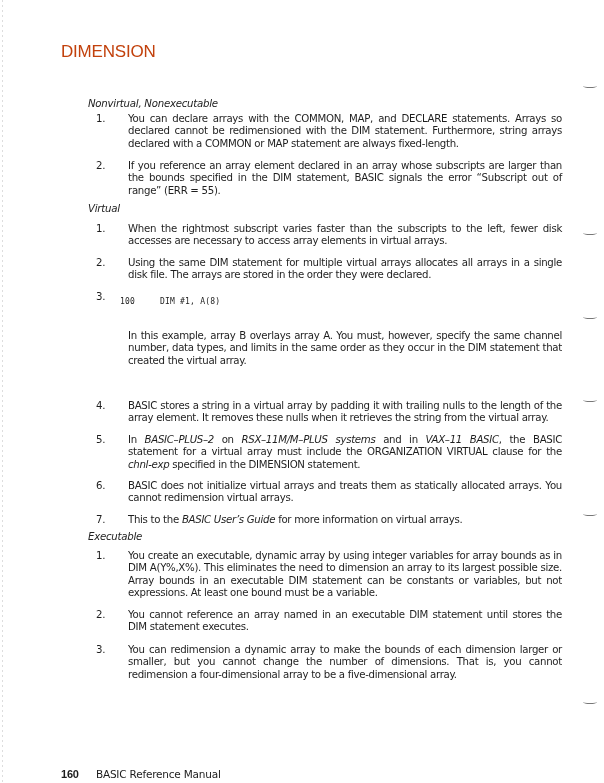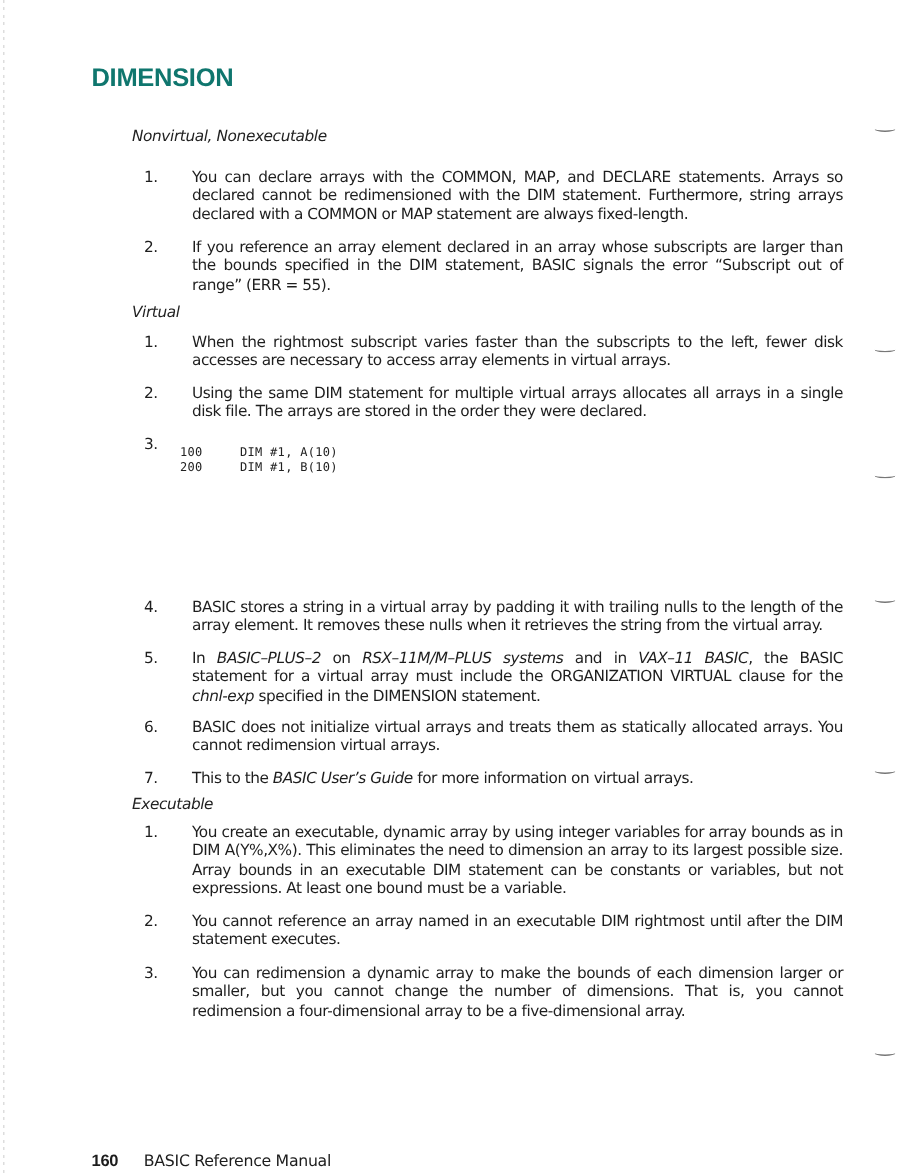--- a/index.html
+++ b/index.html
@@ -2,22 +2,22 @@
 <html><head>
   <meta charset="utf-8">
   <style>
     html, body { margin: 0; padding: 0; }
     body {
       width: 604px; height: 783px; background: #ffffff; position: relative; overflow: hidden;
       font-family: "DejaVu Sans", sans-serif; color: #1c1c1c;
     }
     .page-title {
       position: absolute; left: 61px; top: 42px;
-      font-family: "Liberation Sans", sans-serif; font-weight: bold; font-size: 17px; letter-spacing: -0.2px;
-      color: #0f766e;
+      font-family: "Liberation Sans", sans-serif; font-weight: normal; font-size: 17px; letter-spacing: -0.2px;
+      color: #c2410c;
     }
     .section-heading {
       position: absolute; left: 88px;
       font-style: italic; font-size: 10.2px; color: #222;
       font-family: "DejaVu Sans", sans-serif;
       letter-spacing: -0.25px;
     }
     .item {
       position: absolute; left: 96px; width: 466px;
       font-size: 10.2px; line-height: 12.3px; letter-spacing: -0.3px;
@@ -46,21 +46,21 @@
       background: repeating-linear-gradient(#ddd 0 2px, transparent 2px 5px);
     }
   </style>
 </head>
 <body>
 
 <div class="scan-edge"></div>
 
 <div class="page-title">DIMENSION</div>
 
-<div class="section-heading" style="top:86px;">Nonvirtual, Nonexecutable</div>
+<div class="section-heading" style="top:98px;">Nonvirtual, Nonexecutable</div>
 
 <div class="item" style="top:113px;">
   <span class="num">1.</span>
   <div class="text">You can declare arrays with the COMMON, MAP, and DECLARE statements. Arrays so declared cannot be redimensioned with the DIM statement. Furthermore, string arrays declared with a COMMON or MAP statement are always fixed-length.</div>
 </div>
 <div class="item" style="top:160px;">
   <span class="num">2.</span>
   <div class="text">If you reference an array element declared in an array whose subscripts are larger than the bounds specified in the DIM statement, BASIC signals the error “Subscript out of range” (ERR = 55).</div>
 </div>
 
@@ -72,27 +72,24 @@
 </div>
 <div class="item" style="top:257px;">
   <span class="num">2.</span>
   <div class="text">Using the same DIM statement for multiple virtual arrays allocates all arrays in a single disk file. The arrays are stored in the order they were declared.</div>
 </div>
 <div class="item" style="top:291px;">
   <span class="num">3.</span>
   <div class="code">
     <div class="code-line">
       <span class="ln">100</span>
-      <span>DIM #1, A(10)</span>
-    </div>
-    <div class="code-line">
-      <span class="ln">200</span>
-      <span>DIM #1, B(10)</span>
+      <span>DIM #1, A(8)</span>
     </div>
   </div>
+  <div class="text">In this example, array B overlays array A. You must, however, specify the same channel number, data types, and limits in the same order as they occur in the DIM statement that created the virtual array.</div>
 </div>
 <div class="item" style="top:400px;">
   <span class="num">4.</span>
   <div class="text">BASIC stores a string in a virtual array by padding it with trailing nulls to the length of the array element. It removes these nulls when it retrieves the string from the virtual array.</div>
 </div>
 <div class="item" style="top:434px;">
   <span class="num">5.</span>
   <div class="text"><span>In </span><em>BASIC–PLUS–2</em><span> on </span><em>RSX–11M/M–PLUS systems</em><span> and in </span><em>VAX–11 BASIC</em><span>, the BASIC statement for a virtual array must include the ORGANIZATION VIRTUAL clause for the </span><em>chnl-exp</em><span> specified in the DIMENSION statement.</span></div>
 </div>
 <div class="item" style="top:480px;">
@@ -105,21 +102,21 @@
 </div>
 
 <div class="section-heading" style="top:531px;">Executable</div>
 
 <div class="item" style="top:550px;">
   <span class="num">1.</span>
   <div class="text">You create an executable, dynamic array by using integer variables for array bounds as in DIM A(Y%,X%). This eliminates the need to dimension an array to its largest possible size. Array bounds in an executable DIM statement can be constants or variables, but not expressions. At least one bound must be a variable.</div>
 </div>
 <div class="item" style="top:609px;">
   <span class="num">2.</span>
-  <div class="text">You cannot reference an array named in an executable DIM rightmost until after the DIM statement executes.</div>
+  <div class="text">You cannot reference an array named in an executable DIM statement until stores the DIM statement executes.</div>
 </div>
 <div class="item" style="top:644px;">
   <span class="num">3.</span>
   <div class="text">You can redimension a dynamic array to make the bounds of each dimension larger or smaller, but you cannot change the number of dimensions. That is, you cannot redimension a four-dimensional array to be a five-dimensional array.</div>
 </div>
 
 <div class="footer">
   <span class="page-num">160</span>
   <span>BASIC Reference Manual</span>
 </div>

